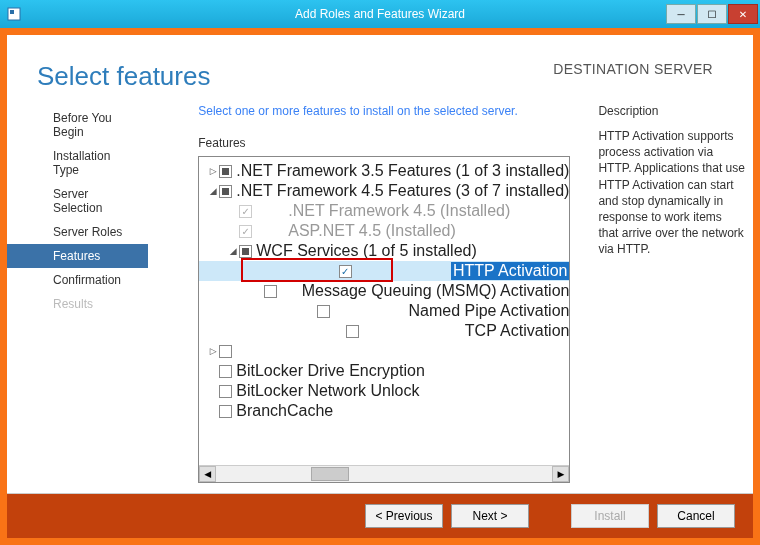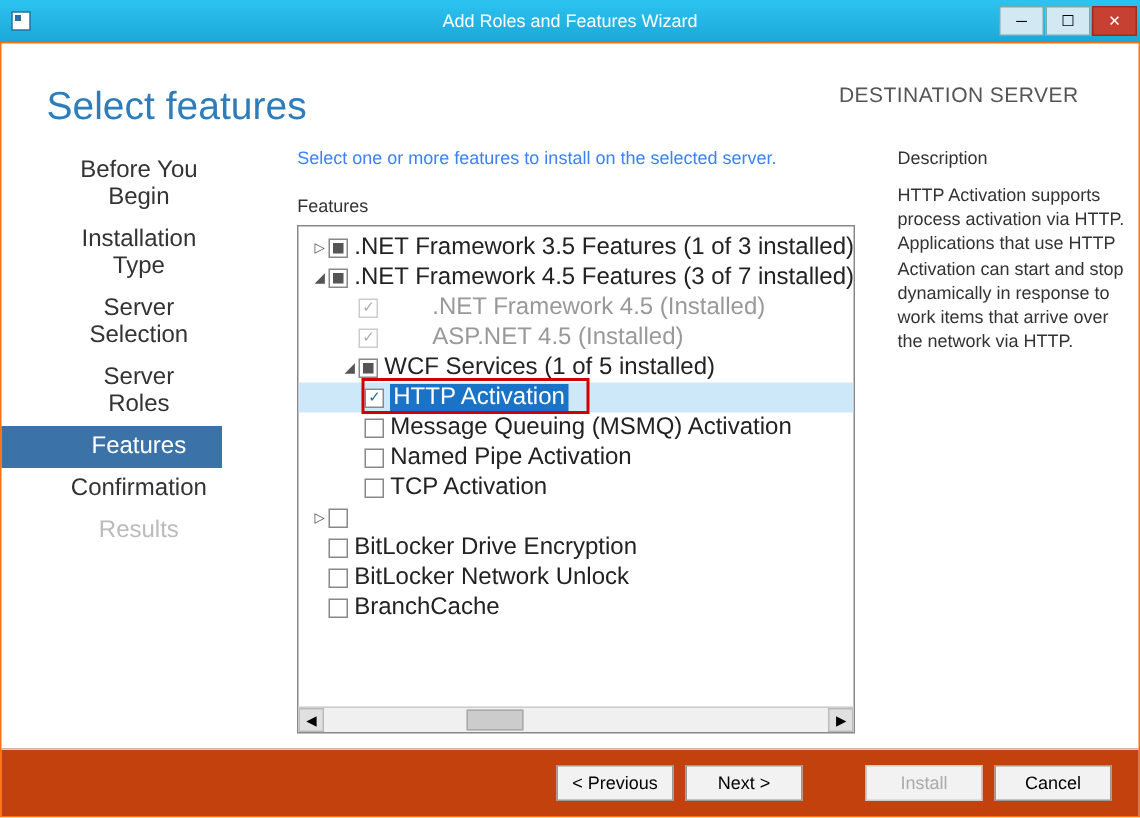--- a/index.html
+++ b/index.html
@@ -3,47 +3,47 @@
   <meta charset="utf-8">
   <style>
     * { margin: 0; padding: 0; box-sizing: border-box; font-family: "Segoe UI", Arial, sans-serif; }
     body { background: #fff; width: 760px; height: 545px; overflow: hidden; }
     .titlebar { height: 28px; background: linear-gradient(#2dc3f0, #1ba8d8); display: flex; align-items: center; padding: 0 2px 0 6px; position: relative; }
     .titlebar .icon { width: 16px; height: 16px; margin-right: 8px; }
     .titlebar .title { color: #fff; font-size: 12px; position: absolute; left: 50%; transform: translateX(-50%); }
     .winbtns { margin-left: auto; display: flex; gap: 1px; }
     .winbtn { width: 30px; height: 20px; background: #d2e8f2; border: 1px solid #7aa; display: flex; align-items: center; justify-content: center; font-size: 10px; cursor: pointer; }
     .winbtn.close { background: #c84031; color: #fff; border-color: #a02c21; }
-    .content { height: calc(100% - 28px); border: 1px solid #f97316; display: flex; flex-direction: column; background: #fff; }
+    .content { height: calc(100% - 28px); border: 7px solid #f97316; display: flex; flex-direction: column; background: #fff; }
     .header-row { display: flex; align-items: flex-start; padding: 26px 40px 12px 30px; }
     .page-title { color: #2e7dbb; font-size: 26px; font-weight: 300; }
     .dest { margin-left: auto; text-align: right; font-size: 14px; color: #555; letter-spacing: 0.3px; }
     .main { display: flex; flex: 1; padding: 0 0 10px 0; min-height: 0; }
     .sidebar { width: 160px; padding-top: 2px; }
-    .sidebar-item { padding: 5px 10px 5px 46px; font-size: 16px; color: #333; cursor: pointer; text-align: center; }
+    .sidebar-item { padding: 5px 10px 5px 46px; font-size: 12px; color: #333; cursor: pointer; }
     .sidebar-item.active { background: #3b72a8; color: #fff; }
     .sidebar-item.disabled { color: #bbb; cursor: default; }
     .center { flex: 1; padding: 0 14px 0 50px; display: flex; flex-direction: column; min-height: 0; }
     .instruction { font-size: 12px; color: #3b82f6; margin-bottom: 18px; }
     .section-label { font-size: 12px; color: #333; margin-bottom: 6px; }
     .tree-row { display: flex; align-items: center; height: 20px; white-space: nowrap; }
     .expander { width: 12px; display: inline-flex; justify-content: center; align-items: center; font-size: 9px; color: #555; cursor: pointer; }
     .chk { width: 13px; height: 13px; border: 1px solid #888; display: inline-flex; align-items: center; justify-content: center; margin-right: 4px; background: #fff; cursor: pointer; }
     .chk.partial::after { content: ""; width: 7px; height: 7px; background: #555; }
     .chk.checked::after { content: "✓"; font-size: 10px; color: #1a6ea8; }
     .chk.checked.disabled::after { color: #aaa; }
     .chk.disabled { border-color: #ccc; }
     .tree-label { color: #222; }
     .tree-label.disabled { color: #999; margin-left: 32px; }
     .tree-row.selected { background: #cde8f9; }
     .tree-row.selected .tree-label { background: #1a73c7; color: #fff; padding: 0 2px; }
     .highlight-box { position: absolute; border: 2px solid #d10000; left: 243px; top: 120px; width: 158px; height: 22px; pointer-events: none; }
     .ind-0 { padding-left: 8px; }
     .ind-1 { padding-left: 28px; }
-    .ind-2 { padding-left: 32px; }
+    .ind-2 { padding-left: 32px; justify-content: space-between; }
     .hscroll { height: 17px; border-top: 1px solid #ccc; background: #f0f0f0; position: relative; }
     .hscroll .arrow { position: absolute; top: 0; width: 17px; height: 16px; background: #e0e0e0; border: 1px solid #bbb; font-size: 9px; display: flex; align-items: center; justify-content: center; cursor: pointer; }
     .hscroll .arrow.left { left: 0; }
     .hscroll .arrow.right { right: 0; }
     .hscroll .thumb { position: absolute; left: 112px; top: 1px; width: 38px; height: 14px; background: #ccc; border: 1px solid #aaa; }
     .desc-panel { width: 188px; padding-left: 14px; padding-right: 8px; }
     .desc-title { font-size: 12px; color: #333; margin-bottom: 10px; }
     .desc-body { font-size: 12px; color: #333; line-height: 1.35; }
     .footer { border-top: 1px solid #ccc; padding: 10px 18px; display: flex; justify-content: flex-end; gap: 8px; background: #c2410c; }
     .btn { min-width: 78px; height: 24px; font-size: 12px; border: 1px solid #999; background: #f2f2f2; cursor: pointer; }

